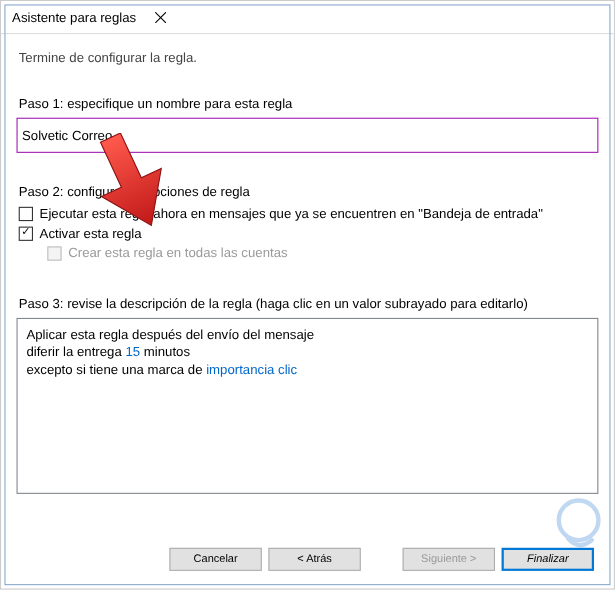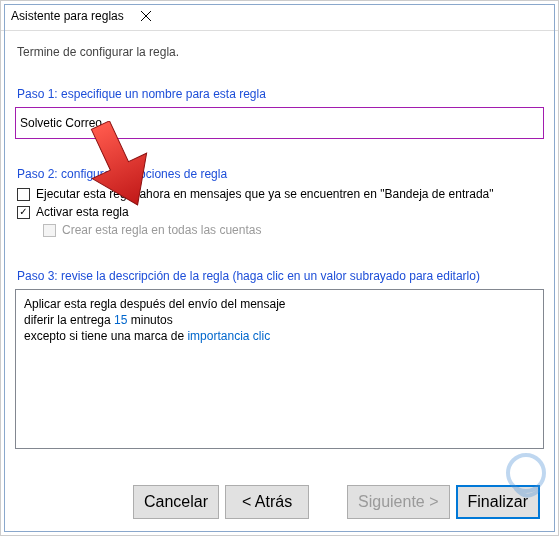--- a/index.html
+++ b/index.html
@@ -32,21 +32,21 @@
     width: 44px; height: 28px;
     display: flex; align-items: center; justify-content: center;
     font-family: Arial, sans-serif;
     font-size: 14px;
     color: #000;
   }
   .content {
     padding: 10px 14px 14px 14px;
   }
   .subtitle { color: #444; margin: 4px 0 28px 2px; }
-  .step-label { color: #1d4ed8; margin: 0 0 6px 2px; }
+  .step-label { color: #000000; margin: 0 0 6px 2px; }
   .text-input {
     width: 100%;
     border: 1px solid #a21caf;
     padding: 2px 4px;
     font: inherit;
     font-size: 12px;
     height: 32px;
     outline: none;
   }
   .section-gap { height: 28px; }
@@ -78,31 +78,31 @@
   .desc-box .link { color: #0066cc; cursor: pointer; }
   .button-row {
     position: absolute;
     bottom: 16px;
     right: 18px;
     display: flex;
     gap: 6px;
   }
   .btn {
     min-width: 84px;
-    height: 34px;
+    height: 21px;
     border: 1px solid #adadad;
     background: #e1e1e1;
     font: inherit;
-    font-size: 16px;
+    font-size: 10px;
     padding: 0 10px;
     color: #000;
     display: inline-flex; align-items: center; justify-content: center;
   }
   .btn.disabled { color: #9a9a9a; margin-left: 32px; }
-  .btn.primary { border: 2px solid #0078d7; background: #e1e1e1; }
+  .btn.primary { border: 2px solid #0078d7; background: #e1e1e1; font-style: italic; }
   
   .arrow-svg {
     position: absolute;
     left: 70px; top: 120px;
     width: 90px; height: 95px;
     pointer-events: none;
   }
   
   .watermark {
     position: absolute;

